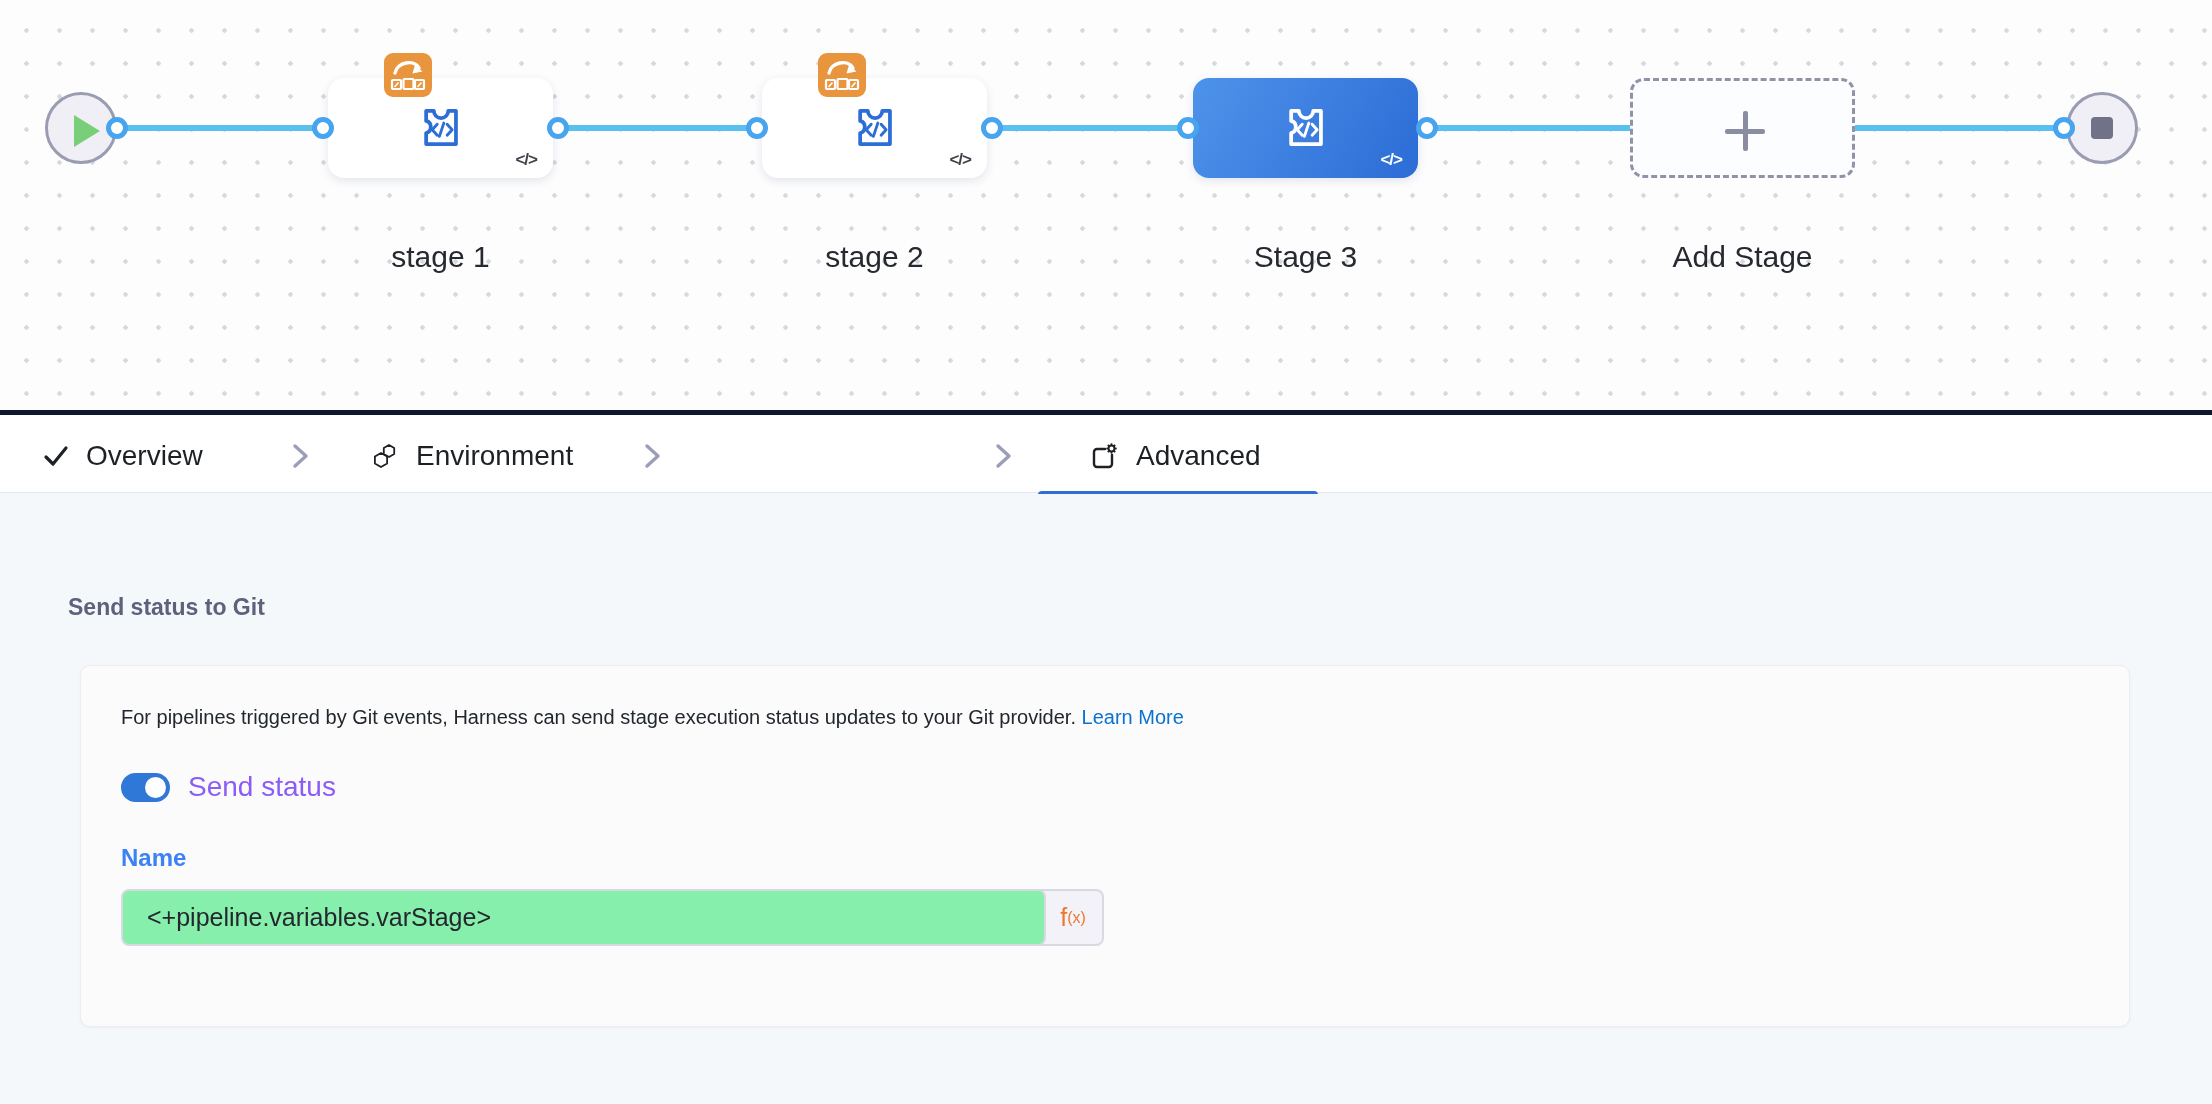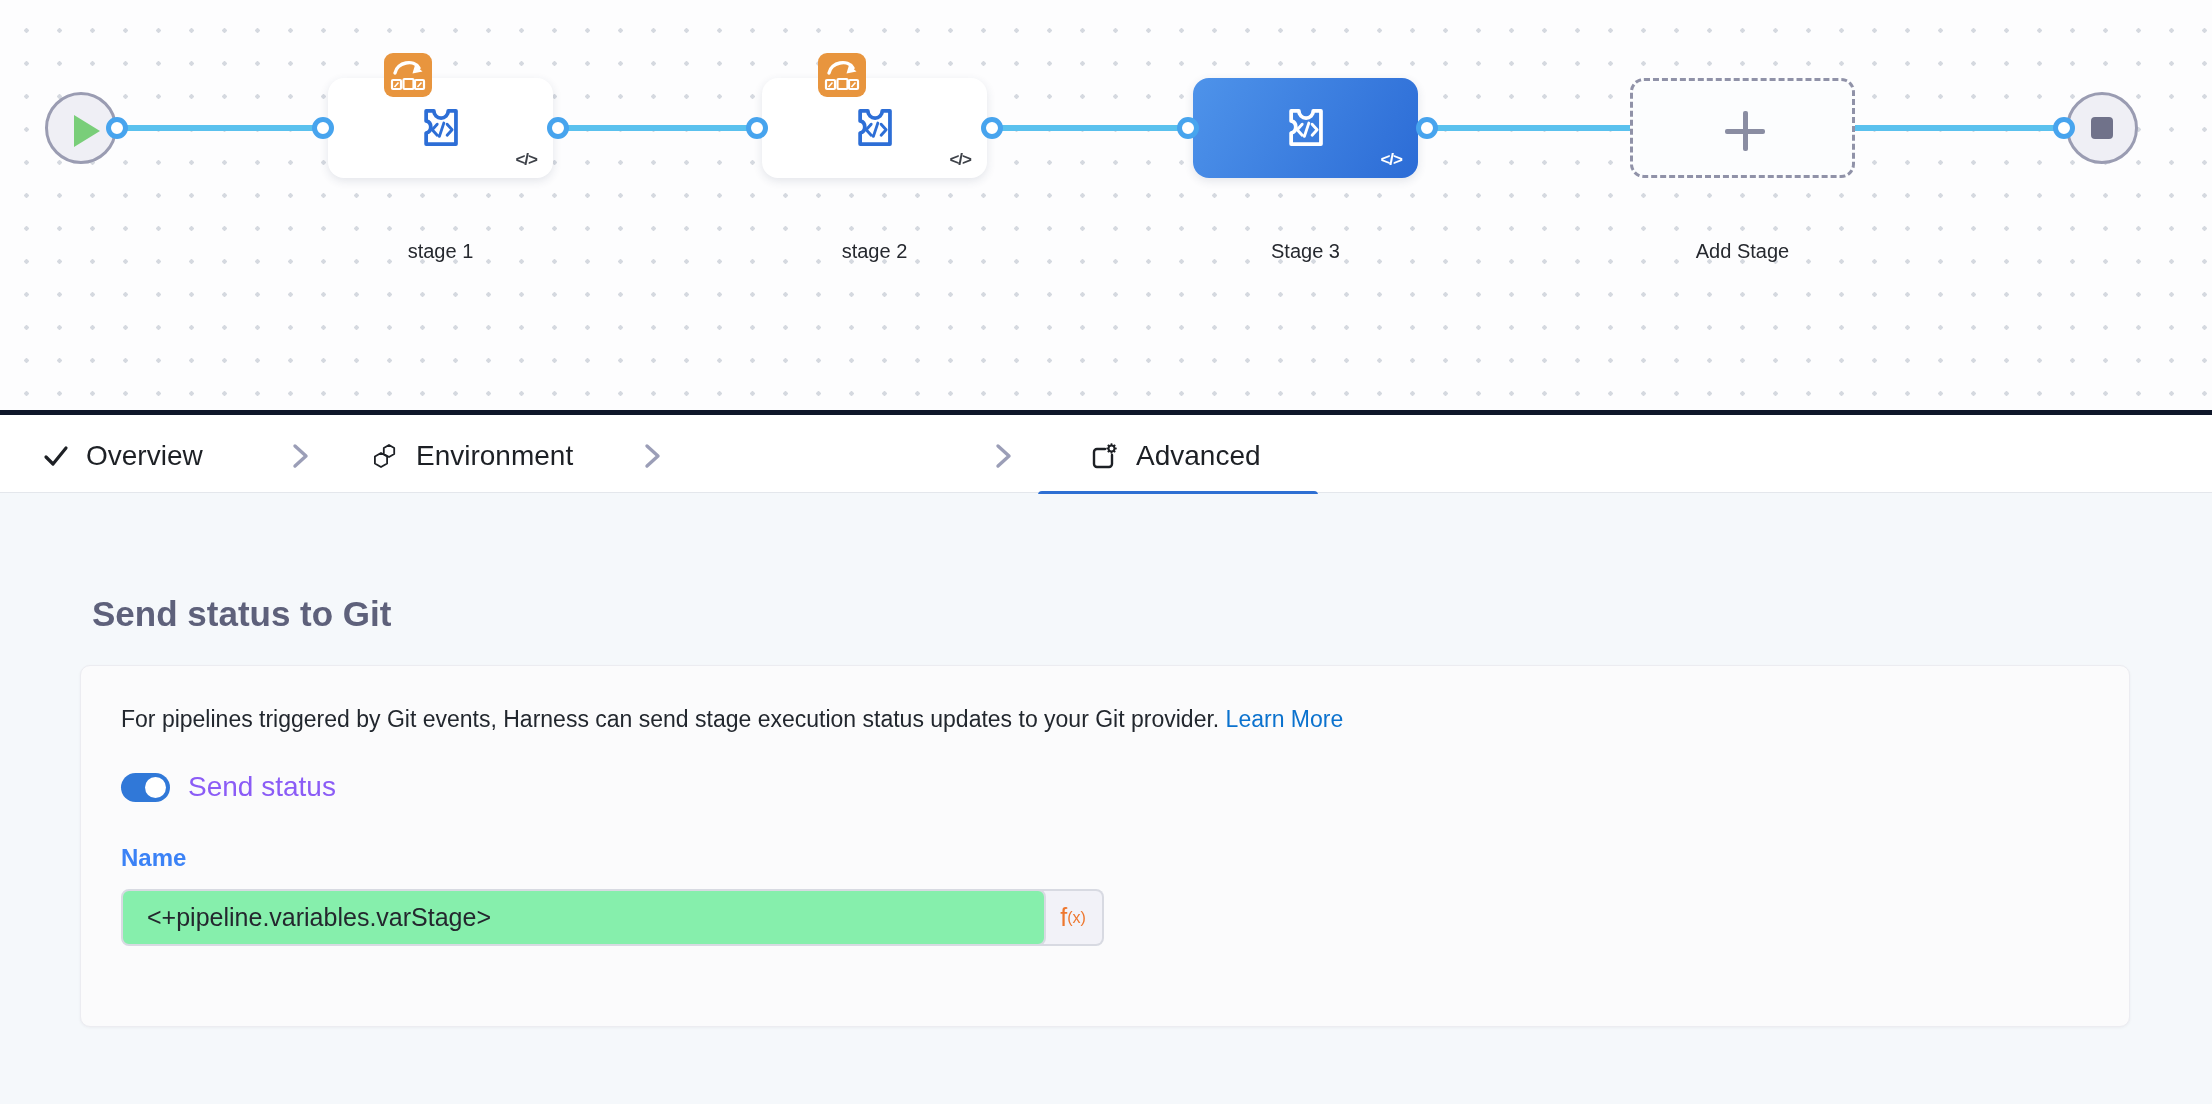--- a/index.html
+++ b/index.html
@@ -34,40 +34,40 @@
   .badge { position:absolute; left:56px; top:-25px; }
   .code-mark { position:absolute; right:16px; bottom:8px; font-size:17px; font-weight:bold;
                color:#3e4249; letter-spacing:-1px; }
   .stage-selected .code-mark { color:#fff; }
   .plus-icon { position:absolute; left:92px; top:30px; width:40px; height:40px; }
   .plus-icon::before { content:""; position:absolute; left:18px; top:0; width:5px; height:40px;
                        background:#8a8da2; border-radius:2px; }
   .plus-icon::after  { content:""; position:absolute; left:0; top:18px; width:40px; height:5px;
                        background:#8a8da2; border-radius:2px; }
   .stage-label { position:absolute; top:240px; width:225px; text-align:center;
-                 font-size:20px; color:#26292f; }
+                 font-size:30px; color:#26292f; }
 
   
   .tabbar { position:absolute; left:0; top:410px; width:2212px; height:83px; background:#ffffff;
             border-top:5px solid #0f172a; border-bottom:1px solid #e4e7ec; }
   .tab-item { position:absolute; top:0; height:82px; display:flex; align-items:center;
               gap:16px; font-size:28px; color:#1d2025; cursor:pointer; white-space:nowrap; }
   .tab-item.active { font-weight:normal; }
   .tab-chevron { position:absolute; top:25px; }
   .tab-underline { position:absolute; left:1038px; top:76px; width:280px; height:6px;
                    background:#2e6fd3; border-radius:4px 4px 0 0; }
 
   
   .content { position:absolute; left:0; top:494px; width:2212px; height:610px; background:#f5f8fb; }
-  .panel-heading { position:absolute; left:92px; top:100px; font-size:35px; font-weight:bold;
+  .panel-heading { position:absolute; left:68px; top:100px; font-size:23px; font-weight:bold;
                    color:#5e617b; }
   .panel-card { position:absolute; left:80px; top:171px; width:2050px; height:362px;
                 background:#fbfbfc; border:1px solid #ececf1; border-radius:10px;
                 box-shadow:0 1px 3px rgba(30,40,60,.05); }
-  .panel-desc { position:absolute; left:40px; top:40px; font-size:23px; color:#22272e; }
+  .panel-desc { position:absolute; left:40px; top:40px; font-size:20px; color:#22272e; }
   .learn-more { color:#0b72ce; text-decoration:none; cursor:pointer; }
   .toggle-row { position:absolute; left:40px; top:105px; display:flex; align-items:center; gap:18px; }
   .toggle { position:relative; width:49px; height:29px; border-radius:15px; background:#3078d8;
             cursor:pointer; }
   .toggle-knob { position:absolute; right:4px; top:4px; width:21px; height:21px;
                  border-radius:50%; background:#fff; }
   .toggle-label { font-size:28px; color:#8b5cf6; }
   .name-label { position:absolute; left:40px; top:178px; font-size:24px; font-weight:600;
                 color:#3b82f6; }
   .input-row { position:absolute; left:40px; top:223px; display:flex; align-items:stretch; }

